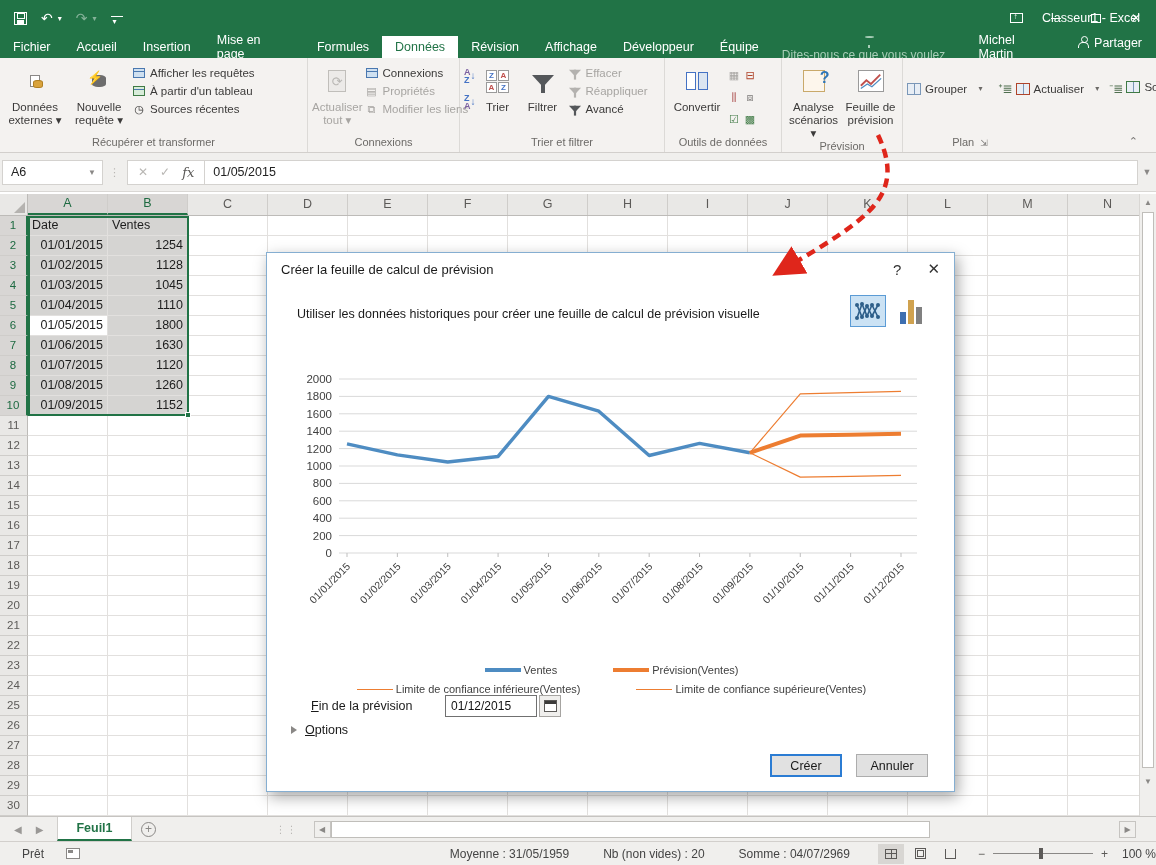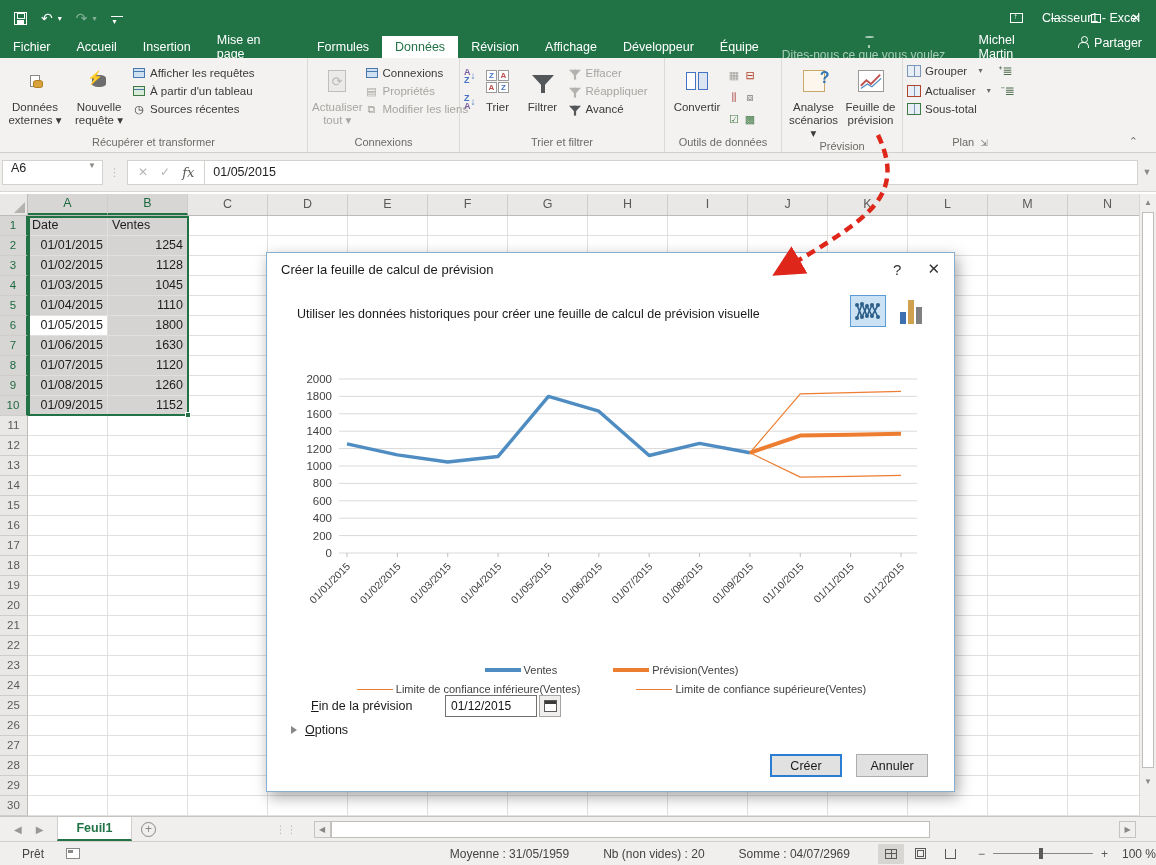--- a/index.html
+++ b/index.html
@@ -77,21 +77,21 @@
   .forecast-icon svg { position:absolute; inset:0; }
   .mini-grid { width:14px; height:12px; border:1px solid #7a97b8; background:#e8eef5; position:relative; }
   .mini-grid::before { content:""; position:absolute; inset:0; border-right:1px solid #7a97b8; width:6px; }
   .plan-plus { color:#4f6f4f; font-size:12px; }
   .ribbon-collapse { position:absolute; right:18px; bottom:4px; color:#7a7876; font-size:11px; }
   .launcher { font-size:9px; color:#7a7876; margin-left:6px; }
   .dd { font-size:8px; color:#6c6a67; }
 
   
   .fbar { position:absolute; left:0; top:153px; width:1156px; height:39px; background:#f0efed; border-bottom:1px solid #d9d7d4; display:flex; align-items:center; }
-  .namebox { width:101px; height:25px; background:#fff; border:1px solid #d4d2cf; margin-left:2px; display:flex; padding-left:8px; font-size:12.5px; color:#222; }
+  .namebox { width:101px; height:25px; background:#fff; border:1px solid #d4d2cf; margin-left:2px; display:flex; align-items:center; padding-left:8px; font-size:12.5px; color:#222; }
   .namebox .caret { margin-left:auto; margin-right:6px; font-size:8px; color:#8a8886; }
   .fbar-dots { color:#b9b7b4; padding:0 6px; font-size:11px; letter-spacing:1px; }
   .fbar-btns { display:flex; align-items:center; gap:12px; background:#fff; border:1px solid #d4d2cf; height:25px; padding:0 10px; }
   .fbar-btns .b { color:#b9b7b4; font-size:12px; }
   .fx { font-family:"DejaVu Serif", serif; font-style:italic; color:#5a5856; font-size:13px; }
   .fvalue { flex:1; height:25px; background:#fff; border:1px solid #d4d2cf; border-left:none; display:flex; align-items:center; padding-left:8px; font-size:12.5px; color:#222; }
   .fchevron { width:18px; color:#8a8886; font-size:9px; text-align:center; }
 
   
   .sheet { position:absolute; left:0; top:194px; width:1139px; height:622px; overflow:hidden; background:#fff; }
@@ -399,21 +399,21 @@
               </svg>
             </span>
         </span>
         <span>Feuille de prévision</span>
       </div>
     </div>
     <div class="rgroup-label">Prévision</div>
   </div>
 
   <div class="rgroup" style="width:134px; border-right:none;">
-    <div class="rgroup-body" style="flex-direction:column; gap:3px; padding-top:4px;">
+    <div class="rgroup-body" style="flex-direction:row; gap:3px; padding-top:22px;">
       <div class="smallbtn"><span class="sicon">
             <span class="mini-grid"></span>
           </span><span>Grouper</span>&nbsp;<span class="dd">▾</span><span class="plan-plus" style="margin-left:12px;">⁺≣</span></div>
       <div class="smallbtn"><span class="sicon">
             <span class="mini-grid" style="border-color:#b0442a;"></span>
           </span><span>Actualiser</span>&nbsp;<span class="dd">▾</span><span class="plan-plus" style="margin-left:6px;">⁻≣</span></div>
       <div class="smallbtn">
           <span class="sicon">
             <span class="mini-grid" style="border-color:#3f7a45;"></span>
           </span>

